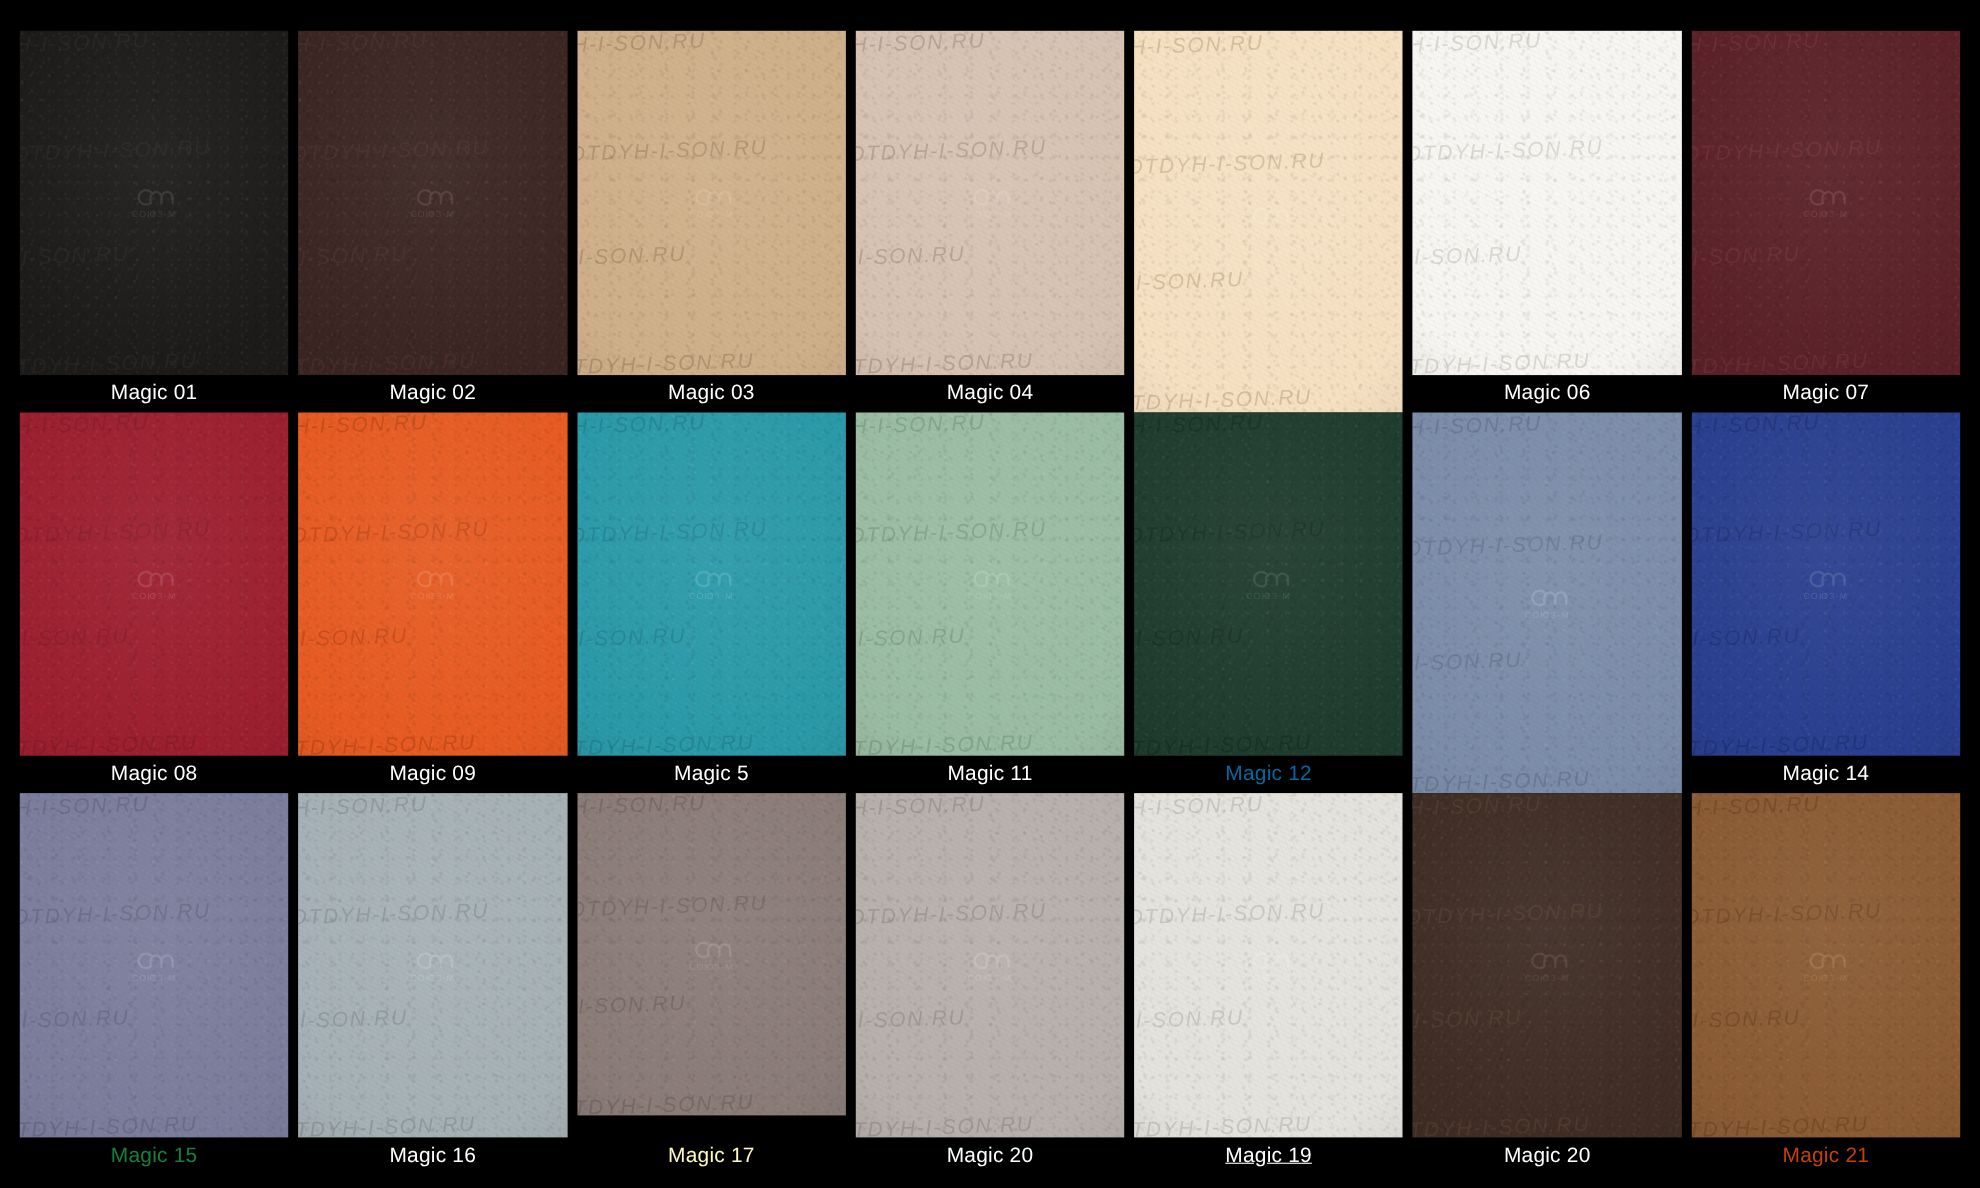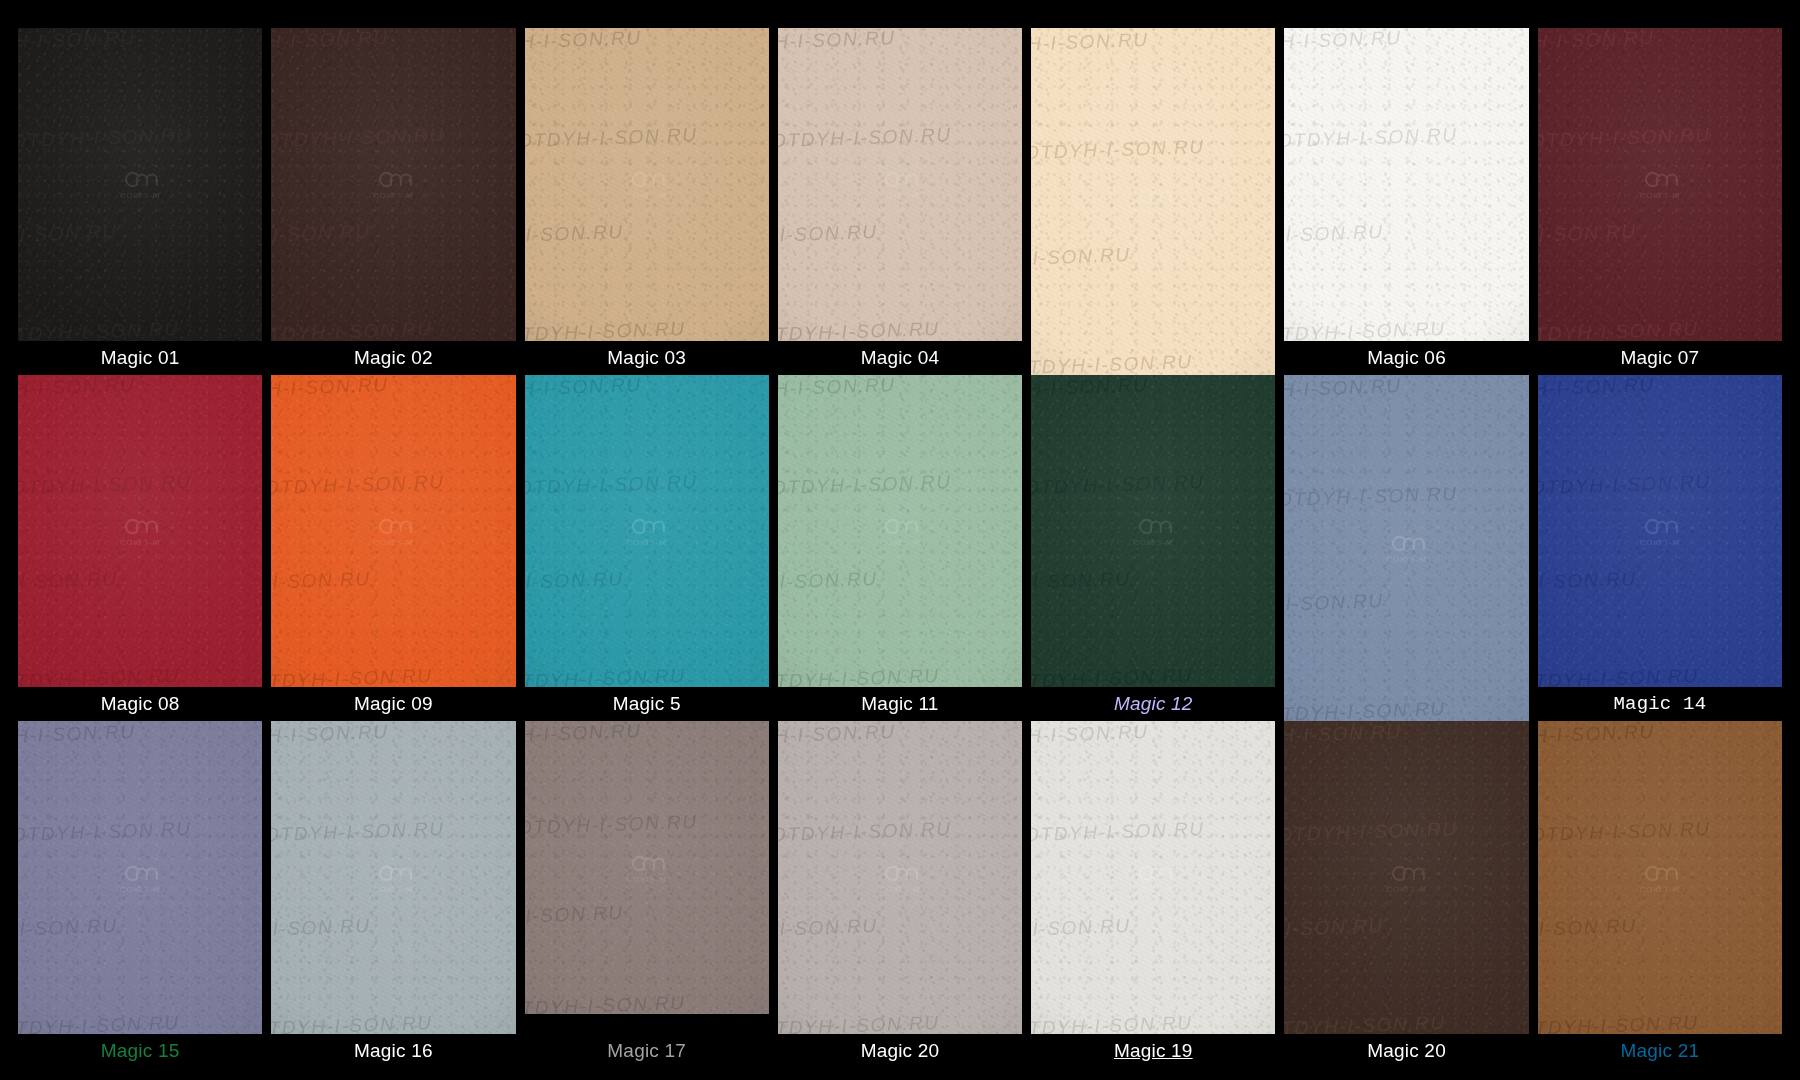--- a/index.html
+++ b/index.html
@@ -400,21 +400,21 @@
         <div class="logo">
   <svg width="38" height="22" viewBox="0 0 38 22" fill="none">
     <path d="M16.5 6.2a6.6 6.6 0 1 0 0 9.6" stroke="#6d8a78" stroke-width="2.1" stroke-linecap="round" fill="none"></path>
     <path d="M16.2 16.4V11a5 5 0 0 1 10 0v5.4" stroke="#6d8a78" stroke-width="2.1" stroke-linecap="round" fill="none"></path>
     <path d="M26.2 16.4V11a5 5 0 0 1 10 0v5.4" stroke="#6d8a78" stroke-width="2.1" stroke-linecap="round" fill="none"></path>
   </svg>
           <div class="logo-word" style="color: rgb(109, 138, 120);">СОЮЗ-М</div>
         </div>
         <div class="vignette"></div>
       </div>
-      <div class="label" style="color: #c4b5fd; font-style: italic;">Magic 12</div>
+      <div class="label" style="color: #0369a1;">Magic 12</div>
     </div>
     <div class="cell">
       <div class="swatch" style="background-color: rgb(123, 141, 169);">
         <div class="grain"></div>
         <div class="grain2"></div>
         <div class="wm-layer">
           <div class="wm a" style="color: rgb(86, 101, 125); opacity: 0.48;">OTDYH-I-SON.RU</div>
           <div class="wm b" style="color: rgb(86, 101, 125); opacity: 0.48;">OTDYH-I-SON.RU</div>
           <div class="wm c" style="color: rgb(86, 101, 125); opacity: 0.48;">OTDYH-I-SON.RU</div>
           <div class="wm d" style="color: rgb(86, 101, 125); opacity: 0.48;">OTDYH-I-SON.RU</div>
@@ -443,21 +443,21 @@
         <div class="logo">
   <svg width="38" height="22" viewBox="0 0 38 22" fill="none">
     <path d="M16.5 6.2a6.6 6.6 0 1 0 0 9.6" stroke="#8694c6" stroke-width="2.1" stroke-linecap="round" fill="none"></path>
     <path d="M16.2 16.4V11a5 5 0 0 1 10 0v5.4" stroke="#8694c6" stroke-width="2.1" stroke-linecap="round" fill="none"></path>
     <path d="M26.2 16.4V11a5 5 0 0 1 10 0v5.4" stroke="#8694c6" stroke-width="2.1" stroke-linecap="round" fill="none"></path>
   </svg>
           <div class="logo-word" style="color: rgb(134, 148, 198);">СОЮЗ-М</div>
         </div>
         <div class="vignette"></div>
       </div>
-      <div class="label" style="color: rgb(255, 255, 255); font-family: Liberation Mono, monospace;">Magic 14</div>
+      <div class="label" style="color: rgb(255, 255, 255);">Magic 14</div>
     </div>
     <div class="cell">
       <div class="swatch" style="background-color: rgb(124, 125, 156);">
         <div class="grain"></div>
         <div class="grain2"></div>
         <div class="wm-layer">
           <div class="wm a" style="color: rgb(88, 89, 114); opacity: 0.48;">OTDYH-I-SON.RU</div>
           <div class="wm b" style="color: rgb(88, 89, 114); opacity: 0.48;">OTDYH-I-SON.RU</div>
           <div class="wm c" style="color: rgb(88, 89, 114); opacity: 0.48;">OTDYH-I-SON.RU</div>
           <div class="wm d" style="color: rgb(88, 89, 114); opacity: 0.48;">OTDYH-I-SON.RU</div>
@@ -509,21 +509,21 @@
         <div class="logo">
   <svg width="38" height="22" viewBox="0 0 38 22" fill="none">
     <path d="M16.5 6.2a6.6 6.6 0 1 0 0 9.6" stroke="#c4b7b3" stroke-width="2.1" stroke-linecap="round" fill="none"></path>
     <path d="M16.2 16.4V11a5 5 0 0 1 10 0v5.4" stroke="#c4b7b3" stroke-width="2.1" stroke-linecap="round" fill="none"></path>
     <path d="M26.2 16.4V11a5 5 0 0 1 10 0v5.4" stroke="#c4b7b3" stroke-width="2.1" stroke-linecap="round" fill="none"></path>
   </svg>
           <div class="logo-word" style="color: rgb(196, 183, 179);">СОЮЗ-М</div>
         </div>
         <div class="vignette"></div>
       </div>
-      <div class="label" style="color: #a3a3a3; margin-top: 20px;">Magic 17</div>
+      <div class="label" style="color: #fef9c3; margin-top: 20px;">Magic 17</div>
     </div>
     <div class="cell">
       <div class="swatch" style="background-color: rgb(183, 176, 173);">
         <div class="grain"></div>
         <div class="grain2"></div>
         <div class="wm-layer">
           <div class="wm a" style="color: rgb(131, 124, 121); opacity: 0.48;">OTDYH-I-SON.RU</div>
           <div class="wm b" style="color: rgb(131, 124, 121); opacity: 0.48;">OTDYH-I-SON.RU</div>
           <div class="wm c" style="color: rgb(131, 124, 121); opacity: 0.48;">OTDYH-I-SON.RU</div>
           <div class="wm d" style="color: rgb(131, 124, 121); opacity: 0.48;">OTDYH-I-SON.RU</div>
@@ -597,15 +597,15 @@
         <div class="logo">
   <svg width="38" height="22" viewBox="0 0 38 22" fill="none">
     <path d="M16.5 6.2a6.6 6.6 0 1 0 0 9.6" stroke="#c79d74" stroke-width="2.1" stroke-linecap="round" fill="none"></path>
     <path d="M16.2 16.4V11a5 5 0 0 1 10 0v5.4" stroke="#c79d74" stroke-width="2.1" stroke-linecap="round" fill="none"></path>
     <path d="M26.2 16.4V11a5 5 0 0 1 10 0v5.4" stroke="#c79d74" stroke-width="2.1" stroke-linecap="round" fill="none"></path>
   </svg>
           <div class="logo-word" style="color: rgb(199, 157, 116);">СОЮЗ-М</div>
         </div>
         <div class="vignette"></div>
       </div>
-      <div class="label" style="color: #0369a1;">Magic 21</div>
+      <div class="label" style="color: #c2410c;">Magic 21</div>
     </div>
   </div>
 
 </body></html>

